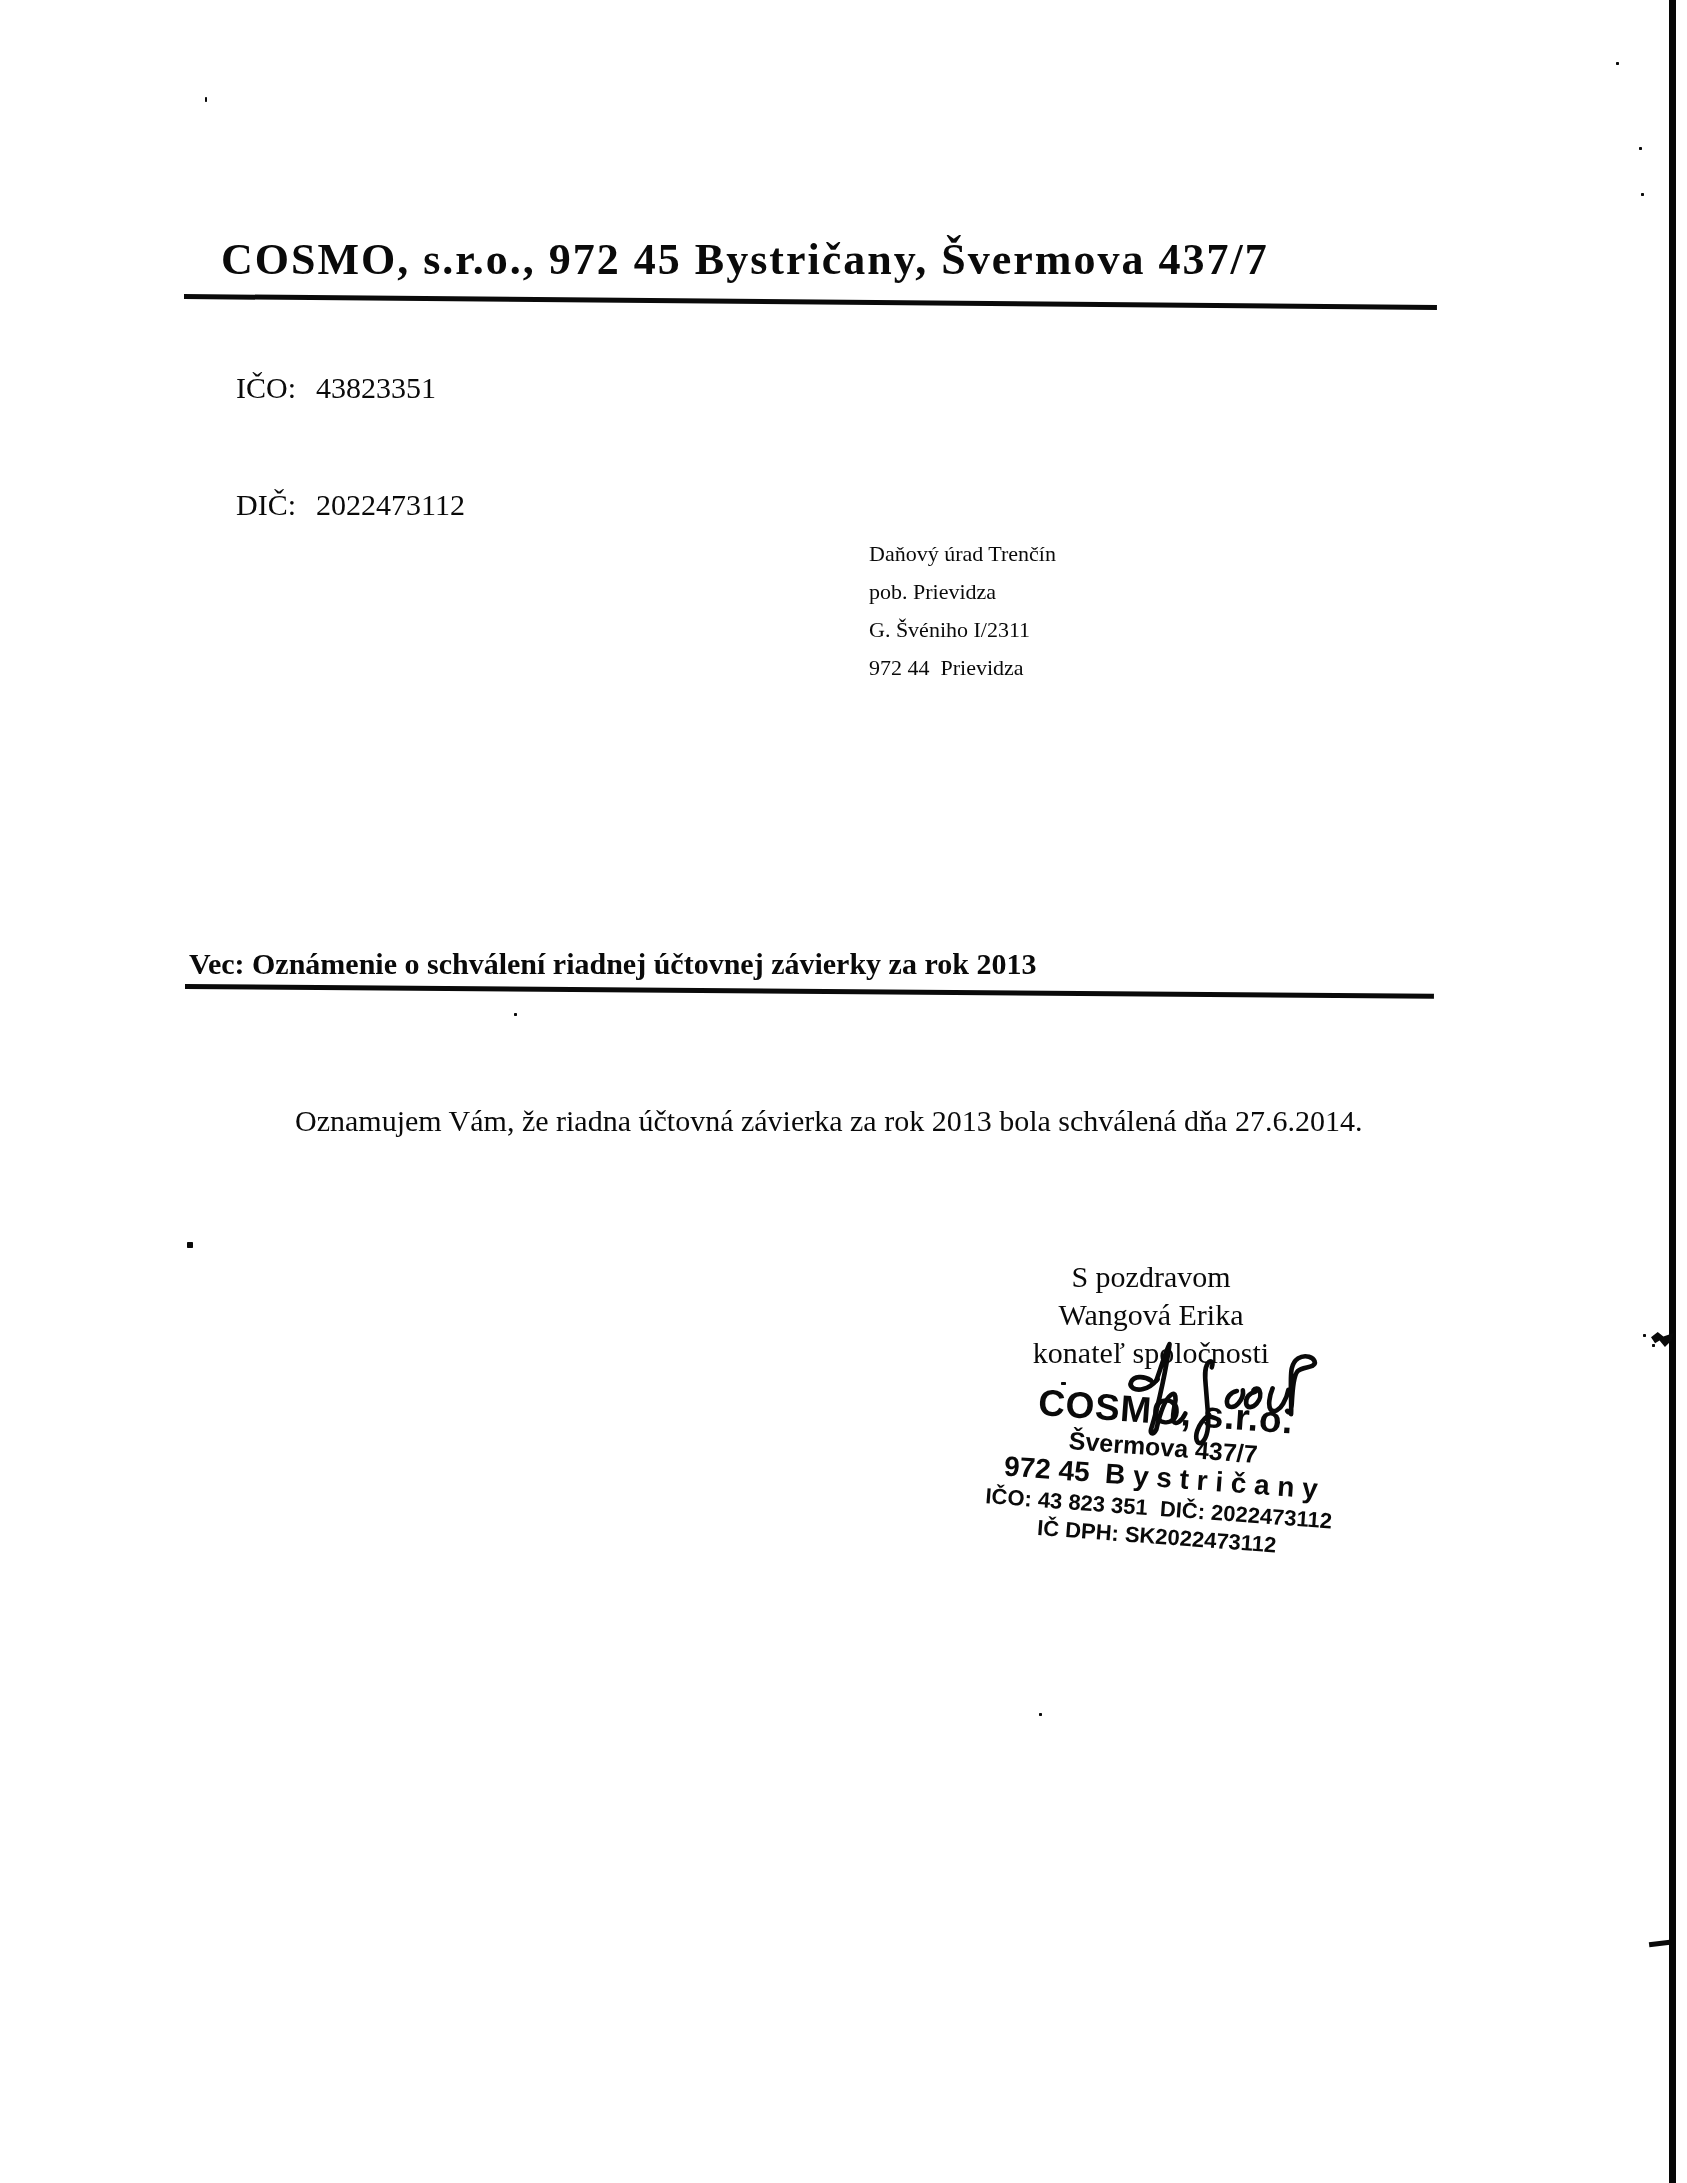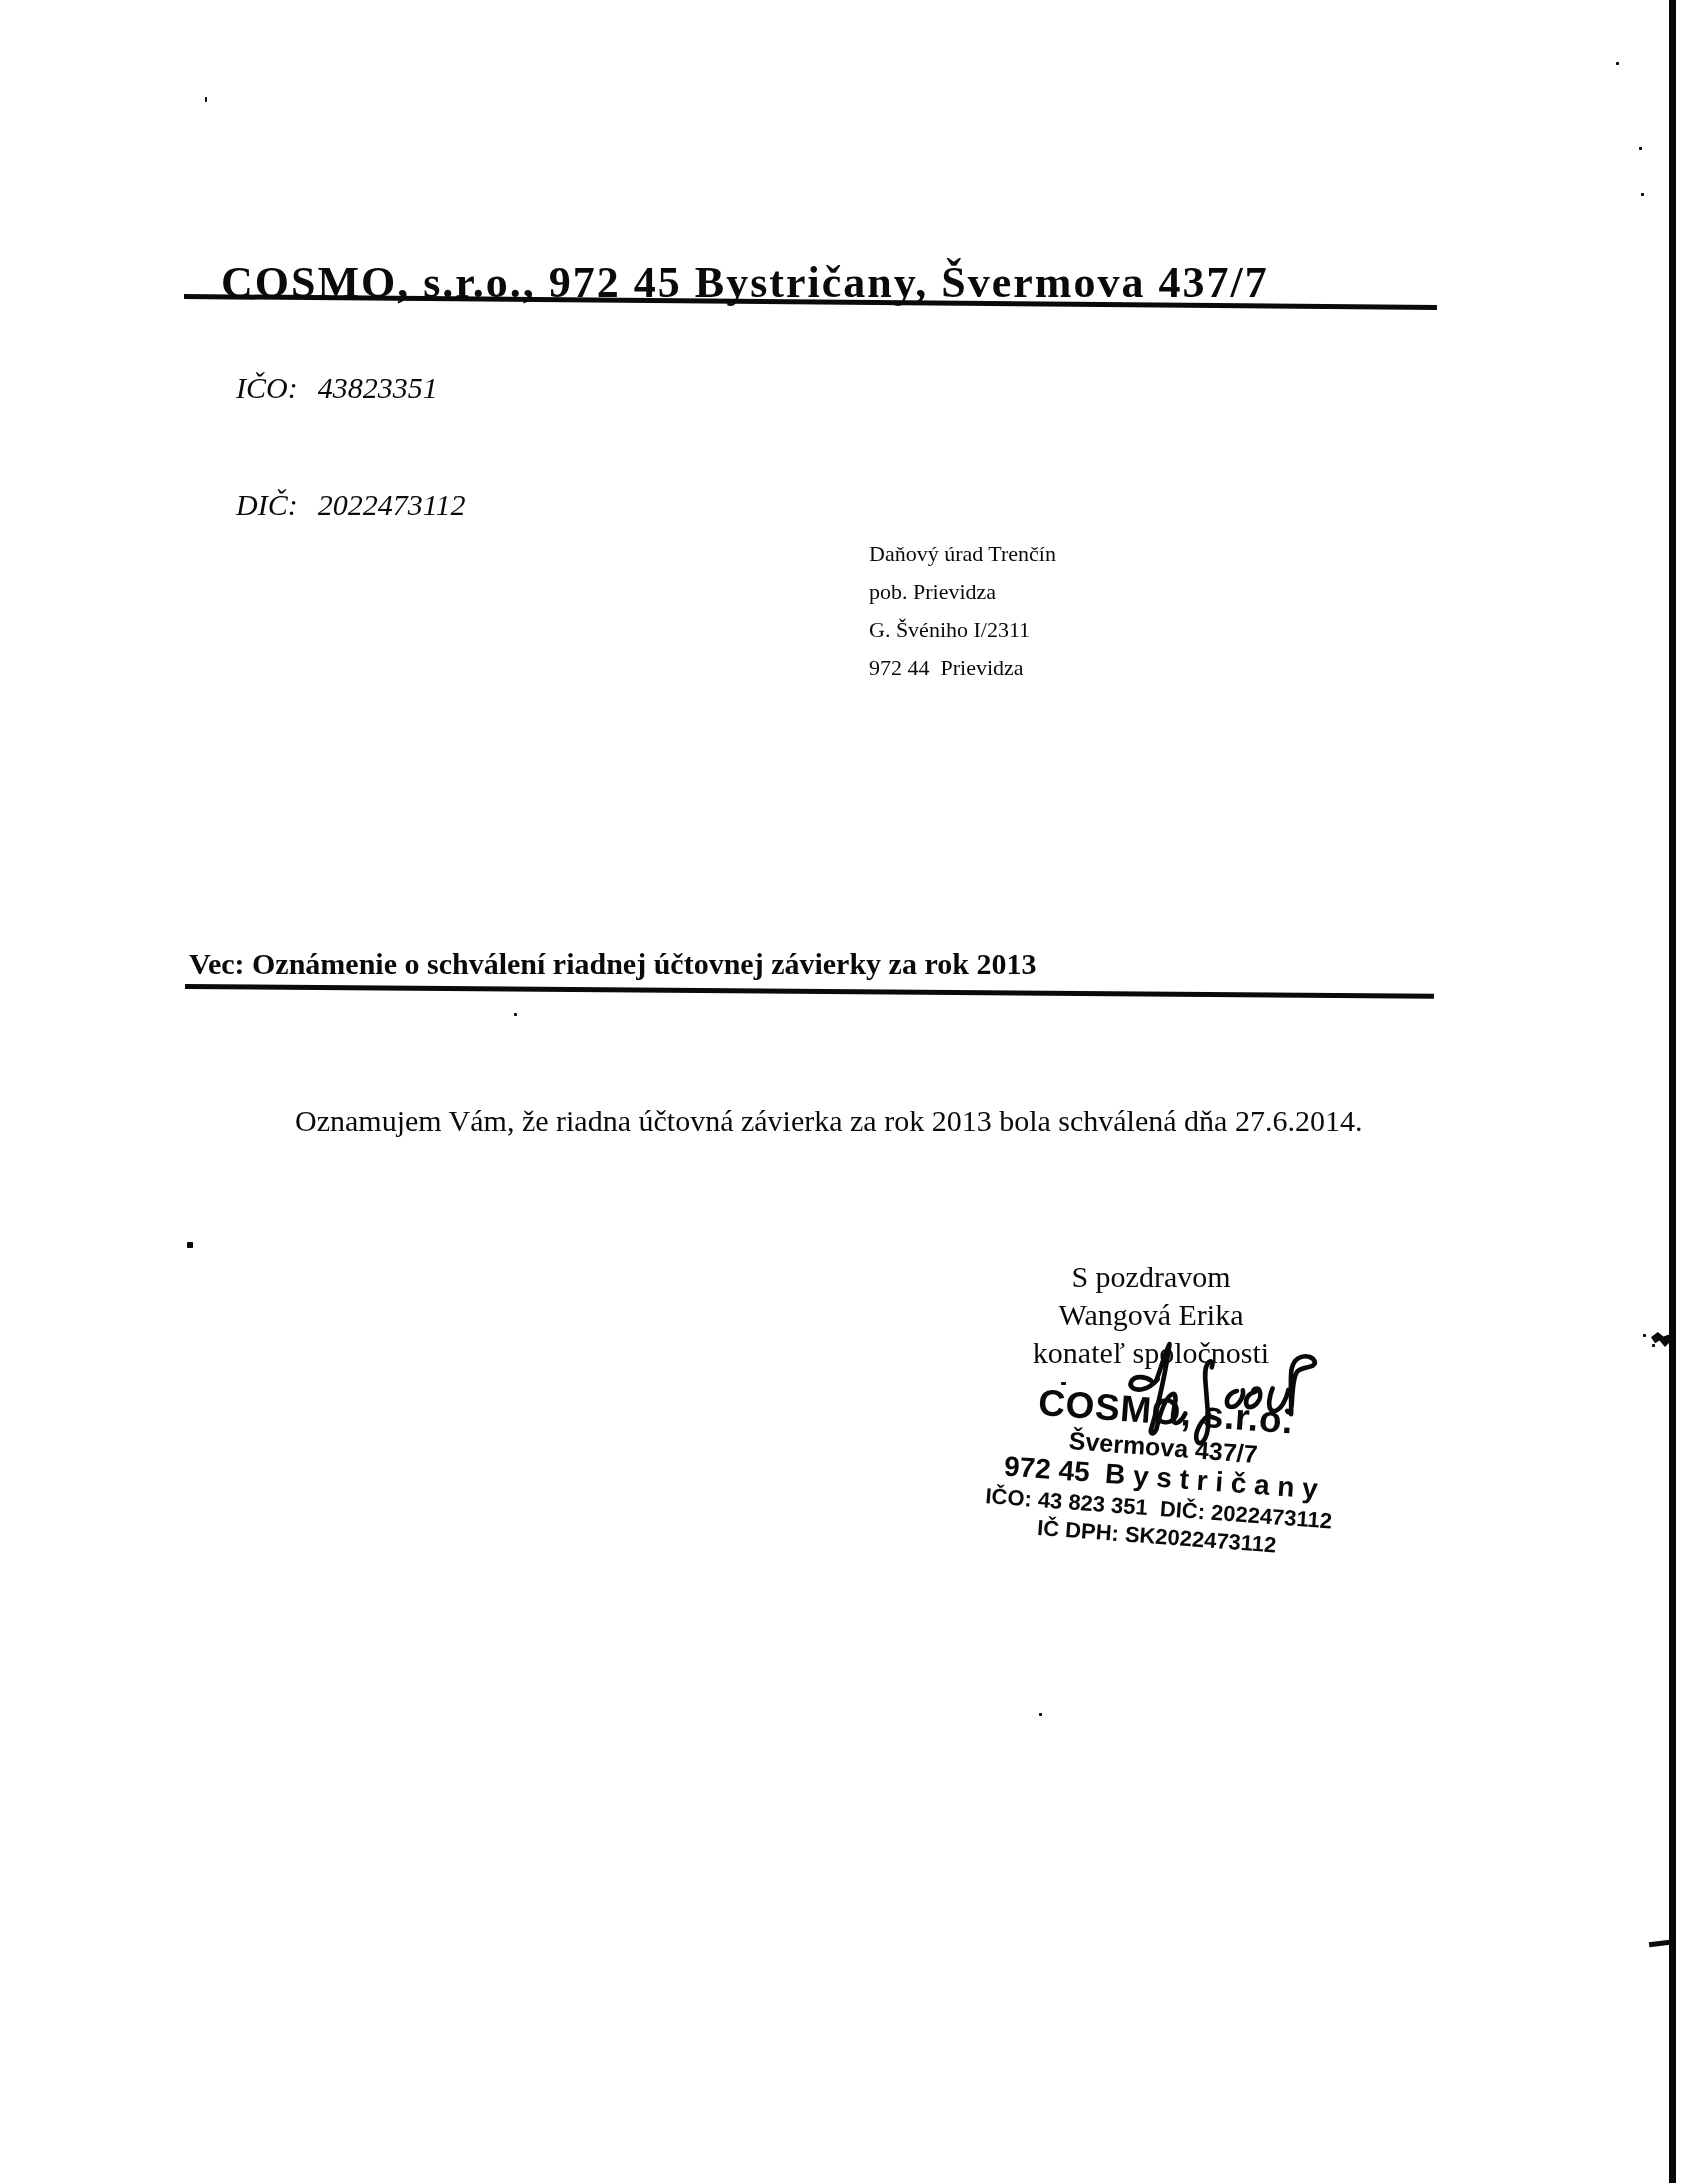--- a/index.html
+++ b/index.html
@@ -11,31 +11,30 @@
     font-family: "Liberation Serif", serif;
     color: #0a0a0a;
   }
   .page { position: absolute; inset: 0; }
 
   
   .title {
     position: absolute; left: 221px; top: 234px;
     font-size: 44px; font-weight: 700; letter-spacing: 2px;
     white-space: pre;
-    margin-top: 23px;
   }
   .rule {
     position: absolute; background: #0a0a0a;
     transform-origin: left center;
   }
   .rule-head { left: 184px; top: 294px; width: 1253px; height: 5.3px; transform: rotate(0.5deg); }
   .rule-subject { left: 185px; top: 984px; width: 1249px; height: 5.3px; transform: rotate(0.45deg); }
 
   .id-block { position: absolute; left: 191px; top: 329px; font-size: 30px; line-height: 39px; }
-  .id-row { white-space: pre; font-style: italic; }
+  .id-row { white-space: pre; }
   .id-val { margin-left: 20px; }
 
   
   .recipient { position: absolute; left: 869px; top: 535px; font-size: 22px; line-height: 38px; }
   .addr-line { white-space: pre; }
 
   
   .subject {
     position: absolute; left: 189px; top: 947px;
     font-size: 30px; font-weight: 700; white-space: pre;

